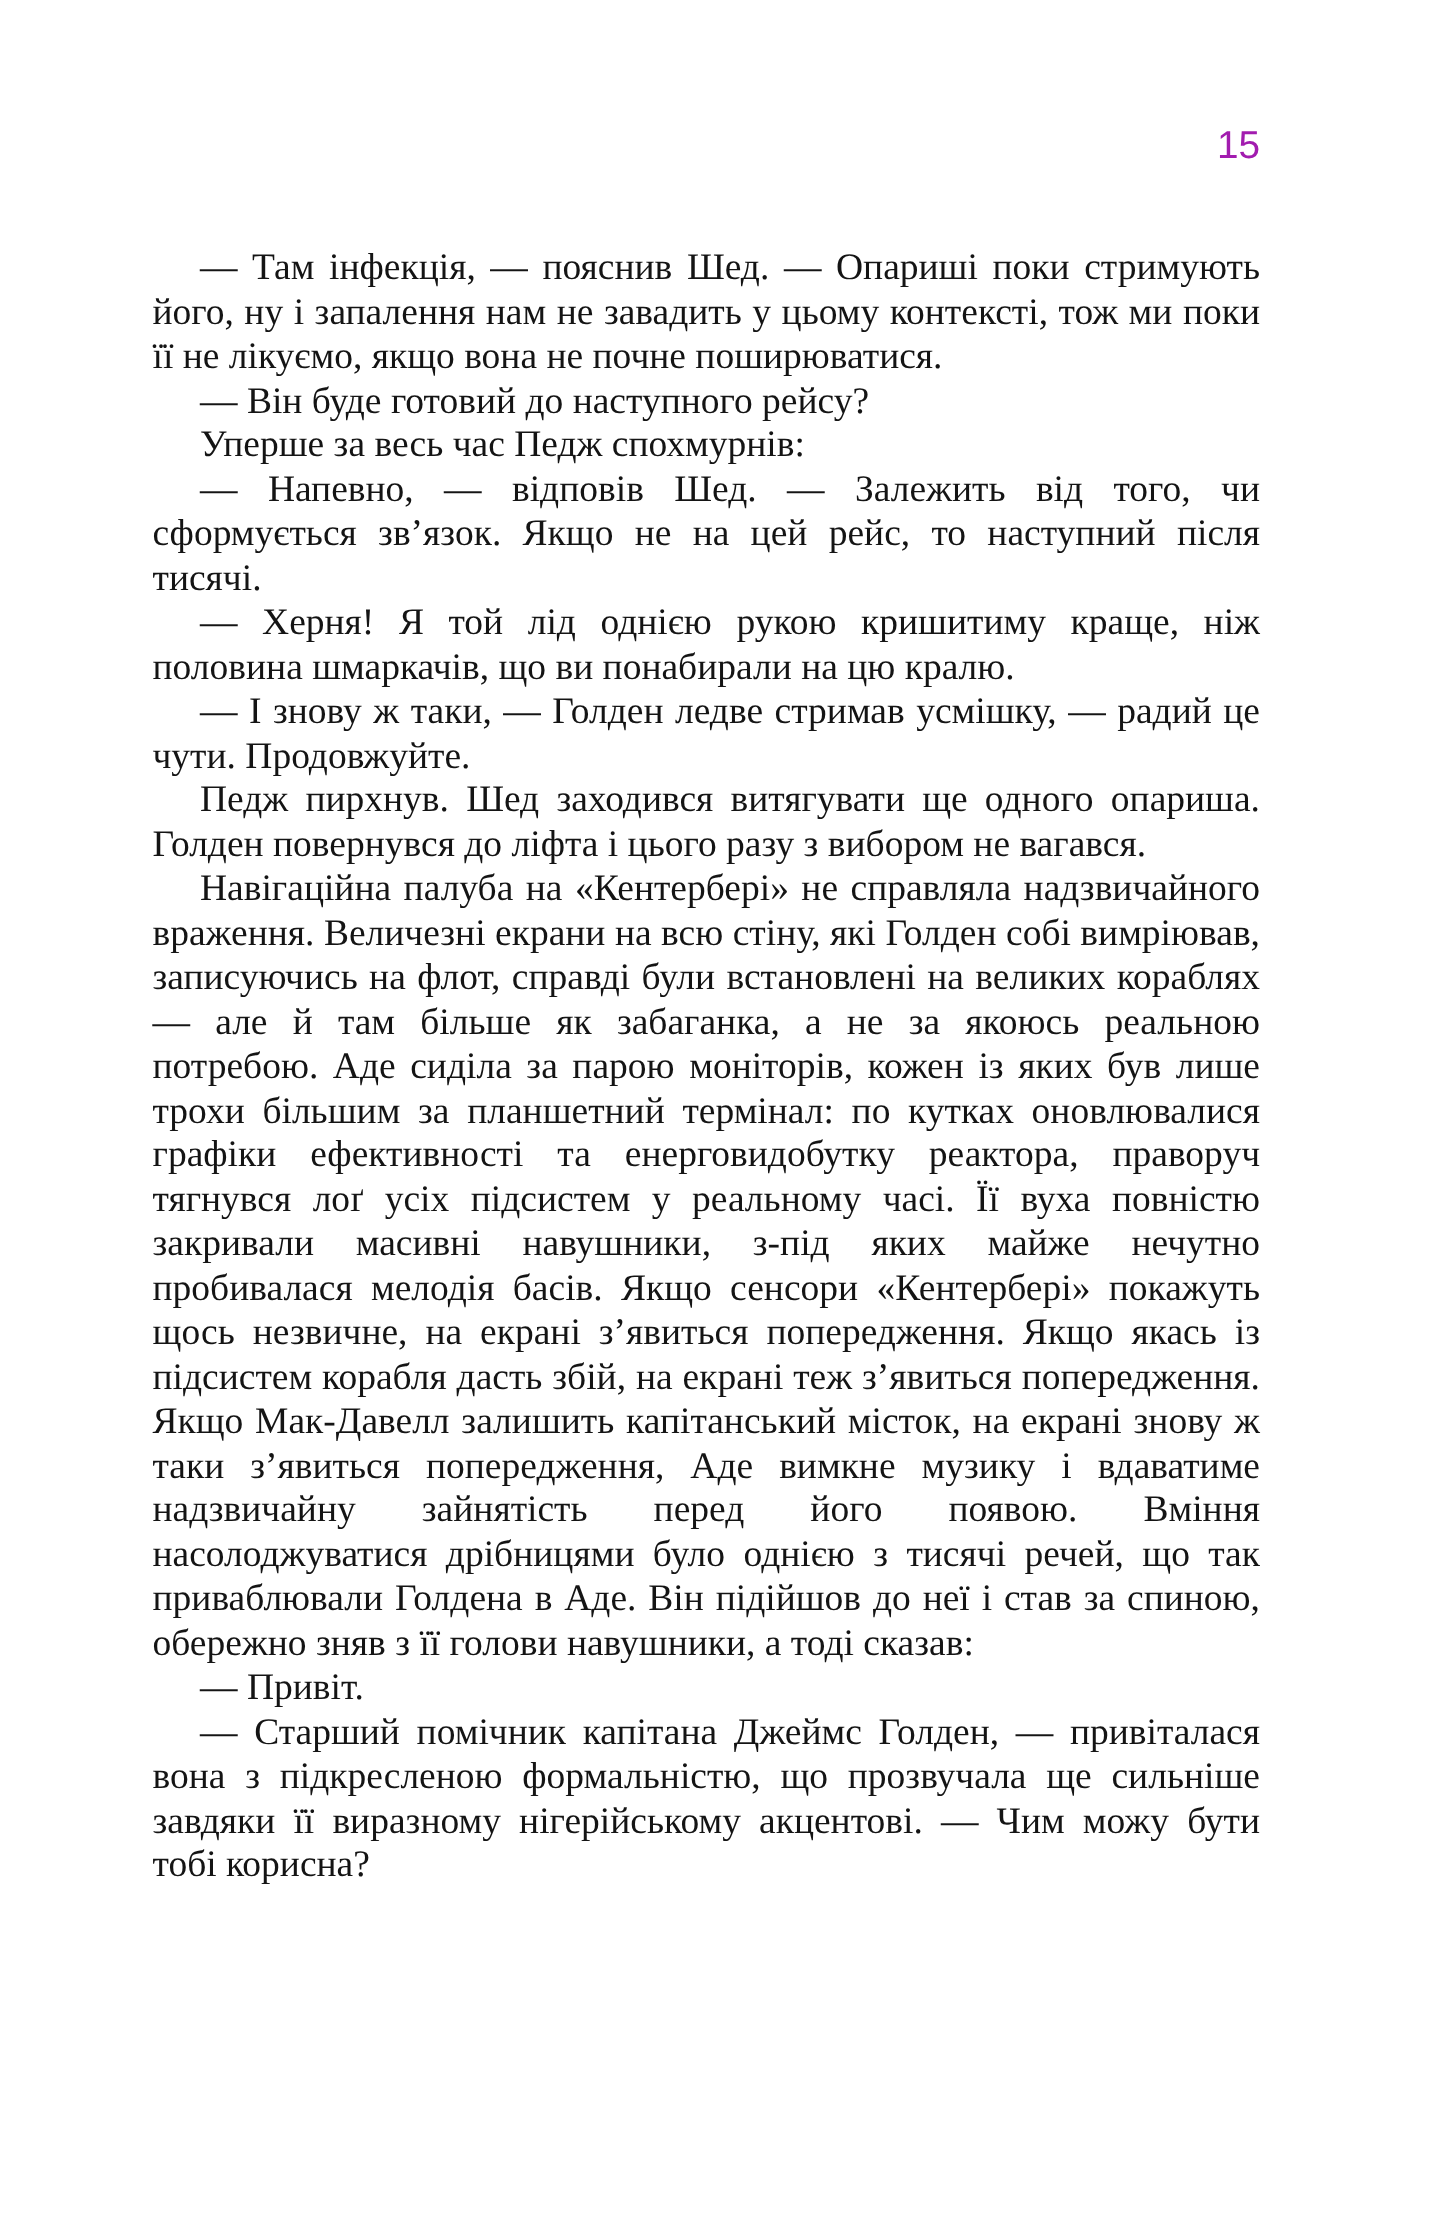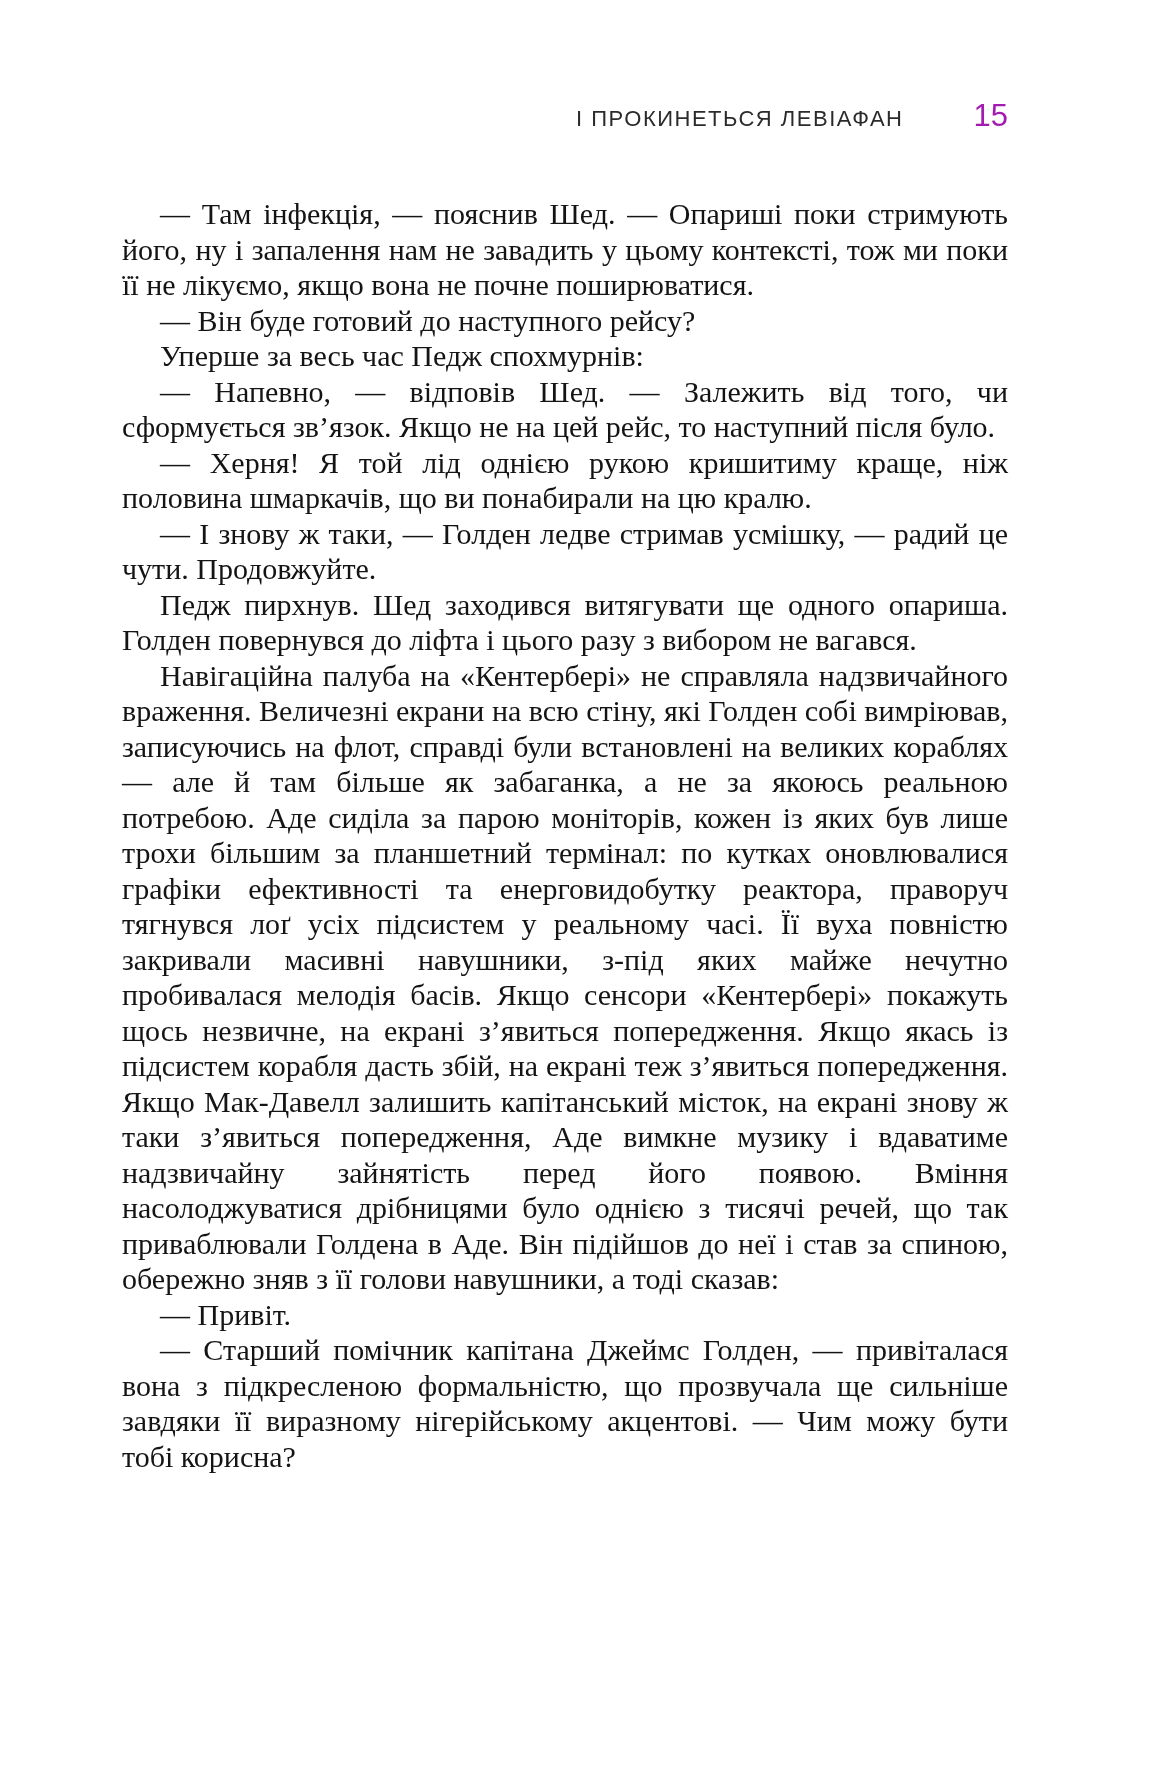--- a/index.html
+++ b/index.html
@@ -57,29 +57,28 @@
     padding: 0;
     text-indent: 38px;
   }
 </style>
 </head>
 <body>
 
 <div class="page">
 
   <div class="running-header">
-    <span class="running-title">І ПРОКИНЕТЬСЯ ЛЕВІАФАН</span>
     <span class="page-number">15</span>
   </div>
 
   <div class="body-text">
       <p>— Там інфекція, — пояснив Шед. — Опариші поки стримують його, ну і запалення нам не завадить у цьому контексті, тож ми поки її не лікуємо, якщо вона не почне поширюватися.</p>
       <p>— Він буде готовий до наступного рейсу?</p>
       <p>Уперше за весь час Педж спохмурнів:</p>
-      <p>— Напевно, — відповів Шед. — Залежить від того, чи сформується зв’язок. Якщо не на цей рейс, то наступний після було.</p>
+      <p>— Напевно, — відповів Шед. — Залежить від того, чи сформується зв’язок. Якщо не на цей рейс, то наступний після тисячі.</p>
       <p>— Херня! Я той лід однією рукою кришитиму краще, ніж половина шмаркачів, що ви понабирали на цю кралю.</p>
       <p>— І знову ж таки, — Голден ледве стримав усмішку, — радий це чути. Продовжуйте.</p>
       <p>Педж пирхнув. Шед заходився витягувати ще одного опариша. Голден повернувся до ліфта і цього разу з вибором не вагався.</p>
       <p>Навігаційна палуба на «Кентербері» не справляла надзвичайного враження. Величезні екрани на всю стіну, які Голден собі вимріював, записуючись на флот, справді були встановлені на великих кораблях — але й там більше як забаганка, а не за якоюсь реальною потребою. Аде сиділа за парою моніторів, кожен із яких був лише трохи більшим за планшетний термінал: по кутках оновлювалися графіки ефективності та енерговидобутку реактора, праворуч тягнувся лоґ усіх підсистем у реальному часі. Її вуха повністю закривали масивні навушники, з-під яких майже нечутно пробивалася мелодія басів. Якщо сенсори «Кентербері» покажуть щось незвичне, на екрані з’явиться попередження. Якщо якась із підсистем корабля дасть збій, на екрані теж з’явиться попередження. Якщо Мак-Давелл залишить капітанський місток, на екрані знову ж таки з’явиться попередження, Аде вимкне музику і вдаватиме надзвичайну зайнятість перед його появою. Вміння насолоджуватися дрібницями було однією з тисячі речей, що так приваблювали Голдена в Аде. Він підійшов до неї і став за спиною, обережно зняв з її голови навушники, а тоді сказав:</p>
       <p>— Привіт.</p>
       <p>— Старший помічник капітана Джеймс Голден, — привіталася вона з підкресленою формальністю, що прозвучала ще сильніше завдяки її виразному нігерійському акцентові. — Чим можу бути тобі корисна?</p>
     </div>
 
 </div>
 

